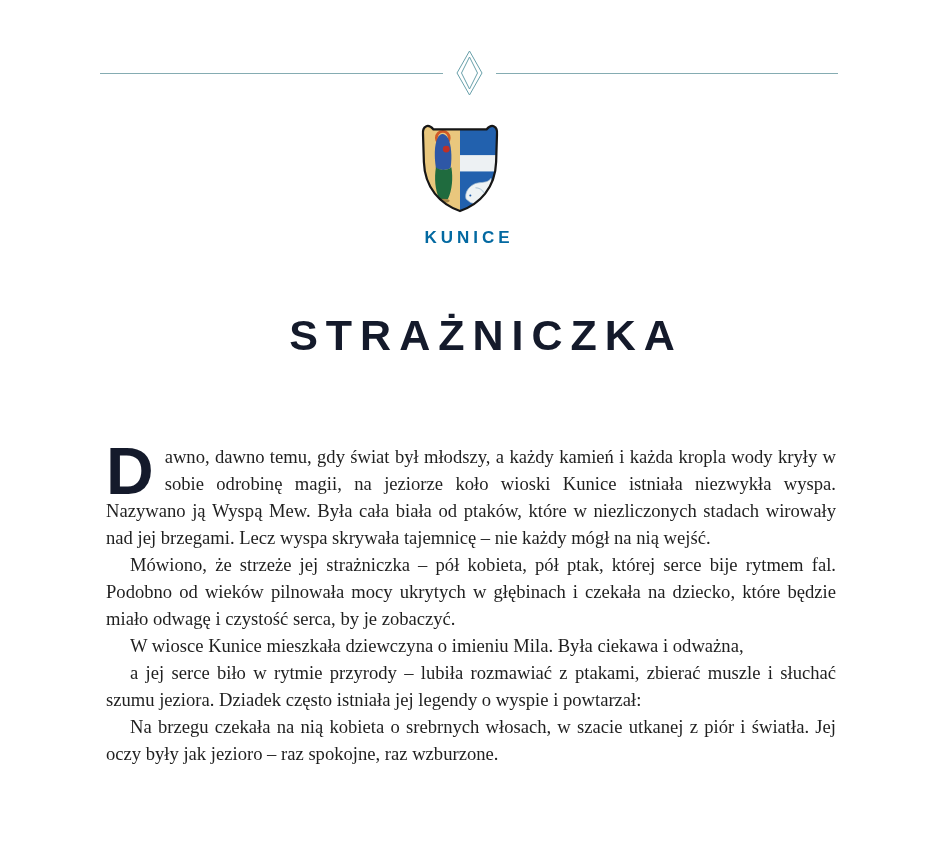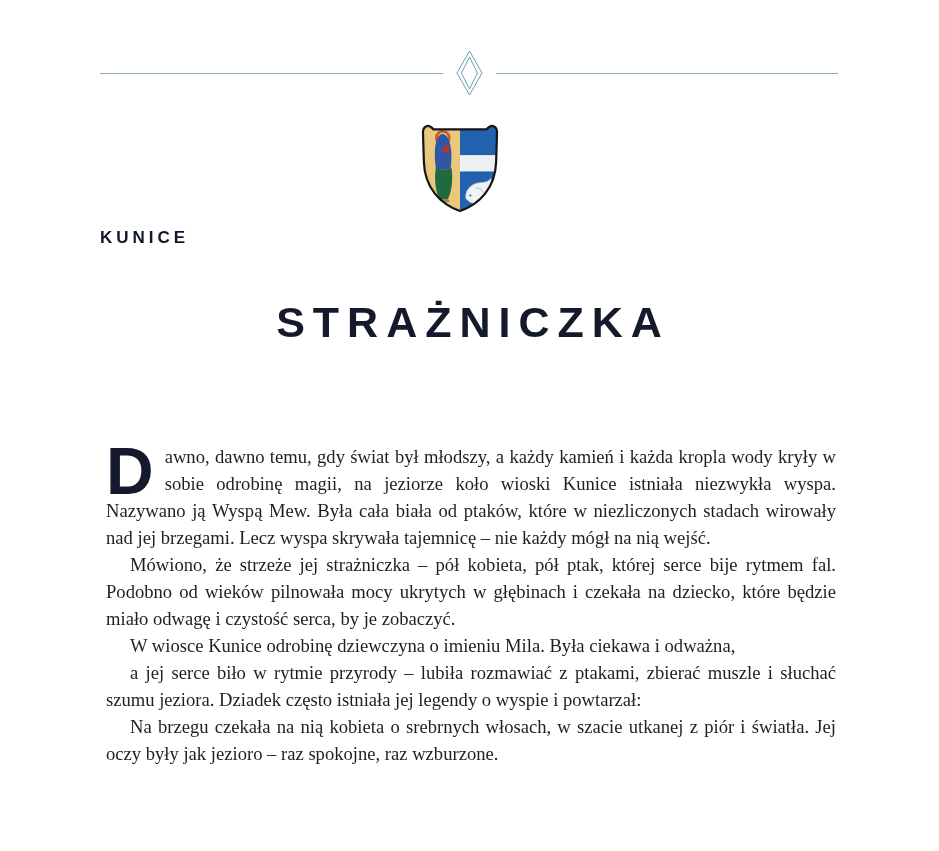--- a/index.html
+++ b/index.html
@@ -17,24 +17,24 @@
   }
   .divider .line { flex: 1; height: 0; border-top: 1px solid #85acb2; }
   .divider .gem { flex: 0 0 auto; margin: 0 13px; display: block; }
   .emblem {
     position: absolute; left: 417px; top: 120px;
     width: 86px; height: 96px;
   }
   .emblem svg { display: block; width: 100%; height: 100%; }
   .location {
     position: absolute; left: 100px; top: 228px; width: 738px;
-    text-align: left;
+    text-align: center;
     font-family: "Liberation Sans", sans-serif;
     font-weight: 700; font-size: 17px; letter-spacing: 4px;
-    color: #0f172a;
+    color: #0369a1;
   }
   .title {
     position: absolute; left: 70px; top: 290px; width: 798px;
     text-align: center;
     font-family: "Liberation Sans", sans-serif;
     font-weight: 700; font-size: 43px; line-height: 56px;
     letter-spacing: 8px;
     color: #141a2b;
   }
   .story {
@@ -94,25 +94,25 @@
           <path d="M 22 54 C 20 67 21 80 26 91 L 36 91 C 41 80 42 67 40 54 C 35 58 27 58 22 54 Z" fill="#1f6b3e"></path>
           <ellipse cx="31" cy="93" rx="7" ry="2.5" opacity="0.6" fill="#7a5a23"></ellipse>
         </g>
       </g>
       <path d="M 7 16 C 6 6 13 3 19 10 L 81 10 C 87 3 94 6 93 16 L 92 48 C 91 78 73 97 50 105 C 27 97 9 78 8 48 Z" fill="none" stroke-width="2.6" stroke="#161616"></path>
     </svg>
   </div>
 
   <div class="location">KUNICE</div>
 
-  <h1 class="title" style="margin:4px; font-size:43px;">
+  <h1 class="title" style="margin:17px; font-size:43px;">
     <div>STRAŻNICZKA</div>
   </h1>
 
   <main class="story">
     <p class="first"><span class="dropcap">D</span><span>awno, dawno temu, gdy świat był młodszy, a każdy kamień i każda kropla wody kryły w sobie odrobinę magii, na jeziorze koło wioski Kunice istniała niezwykła wyspa. Nazywano ją Wyspą Mew. Była cała biała od ptaków, które w niezliczonych stadach wirowały nad jej brzegami. Lecz wyspa skrywała tajemnicę – nie każdy mógł na nią wejść.</span></p>
     <p>Mówiono, że strzeże jej strażniczka – pół kobieta, pół ptak, której serce bije rytmem fal. Podobno od wieków pilnowała mocy ukrytych w głębinach i czekała na dziecko, które będzie miało odwagę i czystość serca, by je zobaczyć.</p>
-    <p>W wiosce Kunice odrobinę dziewczyna o imieniu Mila. Była ciekawa i odważna,</p>
+    <p>W wiosce Kunice mieszkała dziewczyna o imieniu Mila. Była ciekawa i odważna,</p>
     <p>a jej serce biło w rytmie przyrody – lubiła rozmawiać z ptakami, zbierać muszle i słuchać szumu jeziora. Dziadek często istniała jej legendy o wyspie i powtarzał:</p>
     <p>Na brzegu czekała na nią kobieta o srebrnych włosach, w szacie utkanej z piór i światła. Jej oczy były jak jezioro – raz spokojne, raz wzburzone.</p>
   </main>
 
 </div>
 
 </body></html>

